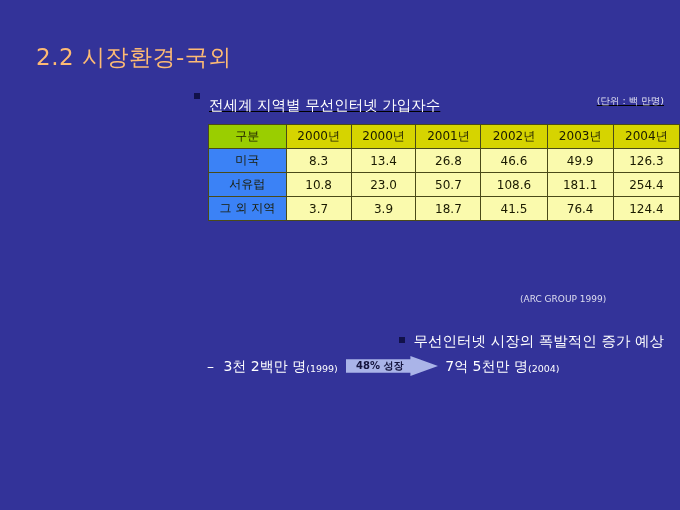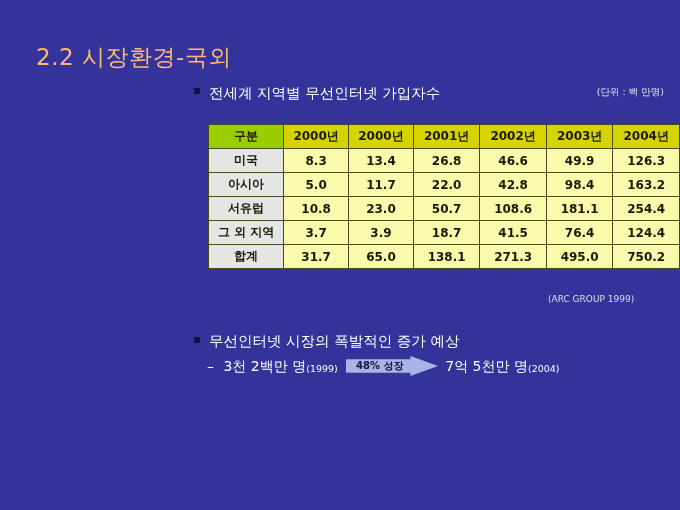--- a/index.html
+++ b/index.html
@@ -24,24 +24,25 @@
     color: #fdba74;
     letter-spacing: 0.5px;
     white-space: nowrap;
     font-weight: 400;
   }
 
   
   .subtitle-row {
     position: absolute;
     left: 194px;
-    top: 84px;
+    top: 96px;
     width: 470px;
     display: flex;
-    align-items: center;
+    align-items: flex-start;
+    text-decoration: underline;
   }
   .sq-bullet {
     width: 6px;
     height: 6px;
     background: #11114a;
     display: inline-block;
     margin-right: 9px;
     position: relative;
     top: -3px;
     flex: 0 0 auto;
@@ -71,60 +72,61 @@
     font-size: 12px;
     table-layout: fixed;
   }
   table.data-table th,
   table.data-table td {
     border: 1px solid #4a4a18;
     height: 23px;
     padding: 0 4px;
     text-align: center;
     color: #1a1a00;
-    font-weight: bold;
+    font-weight: normal;
   }
   .col-head-first {
     width: 98px;
     background: #9ace00;
     color: #1a1a00;
   }
   .col-head {
     width: 69px;
     background: #d6d400;
     color: #2a2a00;
   }
   .row-label {
-    background: #e5e5e5;
+    background: #3b82f6;
     color: #121200;
   }
   .num-cell {
     background: #fafaad;
     color: #333300;
   }
   .table-source {
     position: absolute;
-    left: 548px;
+    left: 520px;
     top: 294px;
     font-size: 9px;
     color: #dedef0;
     white-space: nowrap;
   }
 
   
   .bullets {
     position: absolute;
     left: 194px;
     top: 332px;
     width: 470px;
   }
   .bullet-main {
     display: flex;
     align-items: baseline;
     margin-bottom: 4px;
+    justify-content: flex-end;
   }
   .bullet-main .sq-bullet {
     background: #11114a;
   }
   .bullet-main-text {
     font-size: 14.5px;
     color: #ffffff;
     white-space: nowrap;
   }
   .sub-line {
@@ -202,54 +204,36 @@
       <tr>
         <td class="row-label">미국</td>
         <td class="num-cell">8.3</td>
         <td class="num-cell">13.4</td>
         <td class="num-cell">26.8</td>
         <td class="num-cell">46.6</td>
         <td class="num-cell">49.9</td>
         <td class="num-cell">126.3</td>
       </tr>
       <tr>
-        <td class="row-label">아시아</td>
-        <td class="num-cell">5.0</td>
-        <td class="num-cell">11.7</td>
-        <td class="num-cell">22.0</td>
-        <td class="num-cell">42.8</td>
-        <td class="num-cell">98.4</td>
-        <td class="num-cell">163.2</td>
-      </tr>
-      <tr>
         <td class="row-label">서유럽</td>
         <td class="num-cell">10.8</td>
         <td class="num-cell">23.0</td>
         <td class="num-cell">50.7</td>
         <td class="num-cell">108.6</td>
         <td class="num-cell">181.1</td>
         <td class="num-cell">254.4</td>
       </tr>
       <tr>
         <td class="row-label">그 외 지역</td>
         <td class="num-cell">3.7</td>
         <td class="num-cell">3.9</td>
         <td class="num-cell">18.7</td>
         <td class="num-cell">41.5</td>
         <td class="num-cell">76.4</td>
         <td class="num-cell">124.4</td>
-      </tr>
-      <tr>
-        <td class="row-label">합계</td>
-        <td class="num-cell">31.7</td>
-        <td class="num-cell">65.0</td>
-        <td class="num-cell">138.1</td>
-        <td class="num-cell">271.3</td>
-        <td class="num-cell">495.0</td>
-        <td class="num-cell">750.2</td>
       </tr>
     </tbody>
   </table>
 </div>
 
 <div class="table-source">(ARC GROUP 1999)</div>
 
 <div class="bullets">
 
   <div class="bullet-main">

